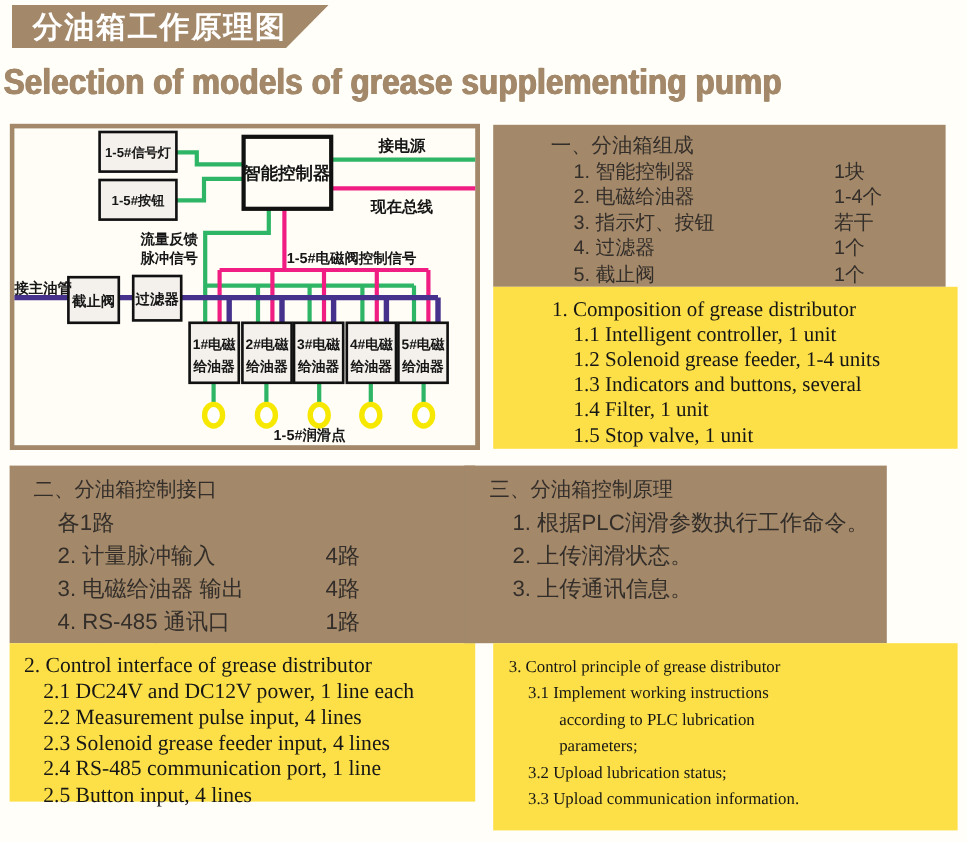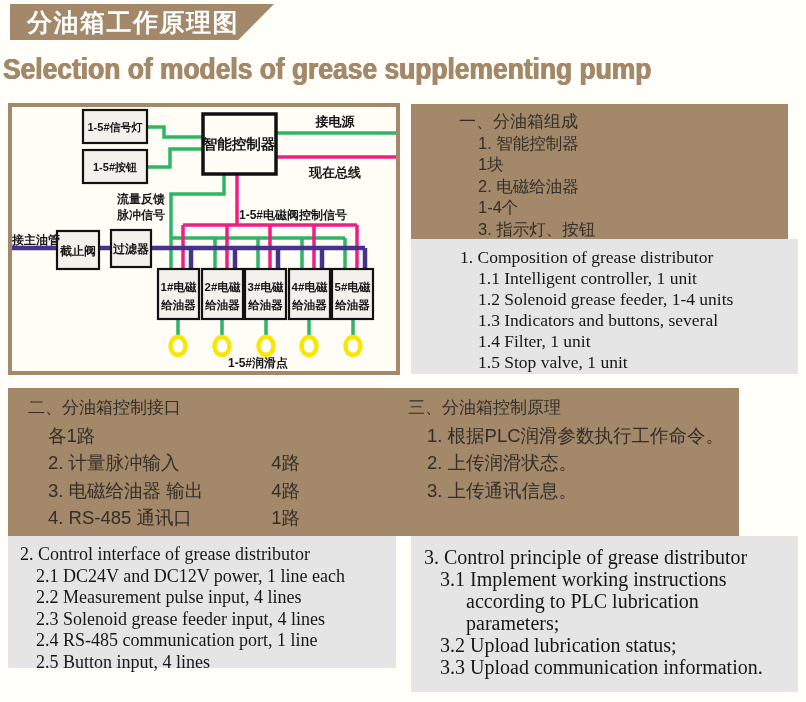--- a/index.html
+++ b/index.html
@@ -23,27 +23,27 @@
     white-space:nowrap;transform:scaleX(0.88);transform-origin:left top;
     text-shadow:0.6px 0 #a3886a,-0.6px 0 #a3886a;
   }
   
   .diagram{left:8px;top:103px;width:392px;height:272px;background:#fffdf6;}
   .diagram svg{display:block;}
   
   .panel-brown{background:#a3886a;color:#332e29;}
   .panel-brown .head{font-size:17px;}
   .panel-brown .row{display:flex;}
-  .panel-gray{background:#e5e5e5;color:#161616;
+  .panel-gray{background:#fde047;color:#161616;
     font-family:"Liberation Serif","DejaVu Serif",serif;}
   
   .p1{left:411px;top:104px;width:377px;height:135px;
     padding-top:7px;box-sizing:border-box;font-size:16.5px;line-height:21.5px;}
   .p1 .head{padding-left:48px;}
-  .p1 .row{padding-left:67px;flex-direction:column;}
+  .p1 .row{padding-left:67px;}
   .p1 .lbl{width:217px;flex:none;}
   
   .g1{left:411px;top:239px;width:387px;height:135px;
     padding-top:8px;box-sizing:border-box;font-size:17.5px;line-height:21px;}
   .g1 .ind0{padding-left:49px;}
   .g1 .ind1{padding-left:67px;}
   
   .p2{left:8px;top:388px;width:388px;height:148px;
     padding-top:6px;box-sizing:border-box;font-size:18.5px;line-height:27.5px;}
   .p2 .head{padding-left:20px;}
@@ -54,21 +54,21 @@
     padding-top:8px;box-sizing:border-box;font-size:18px;line-height:21.5px;}
   .g2 .ind0{padding-left:12px;}
   .g2 .ind1{padding-left:28px;}
   
   .p3{left:387px;top:388px;width:352px;height:148px;
     padding-top:6px;box-sizing:border-box;font-size:18.5px;line-height:27.5px;}
   .p3 .head{padding-left:21px;}
   .p3 .row{padding-left:40px;}
   
   .g3{left:411px;top:536px;width:387px;height:156px;
-    padding-top:10px;box-sizing:border-box;font-size:20px;line-height:22px;}
+    padding-top:10px;box-sizing:border-box;font-size:14px;line-height:22px;}
   .g3 .ind0{padding-left:13px;}
   .g3 .ind1{padding-left:29px;}
   .g3 .ind2{padding-left:55px;}
   
   .dlabel{font-family:"Liberation Sans","DejaVu Sans",sans-serif;font-weight:bold;fill:#161616;}
 </style>
 </head>
 <body>
 
 <div class="abs banner">

